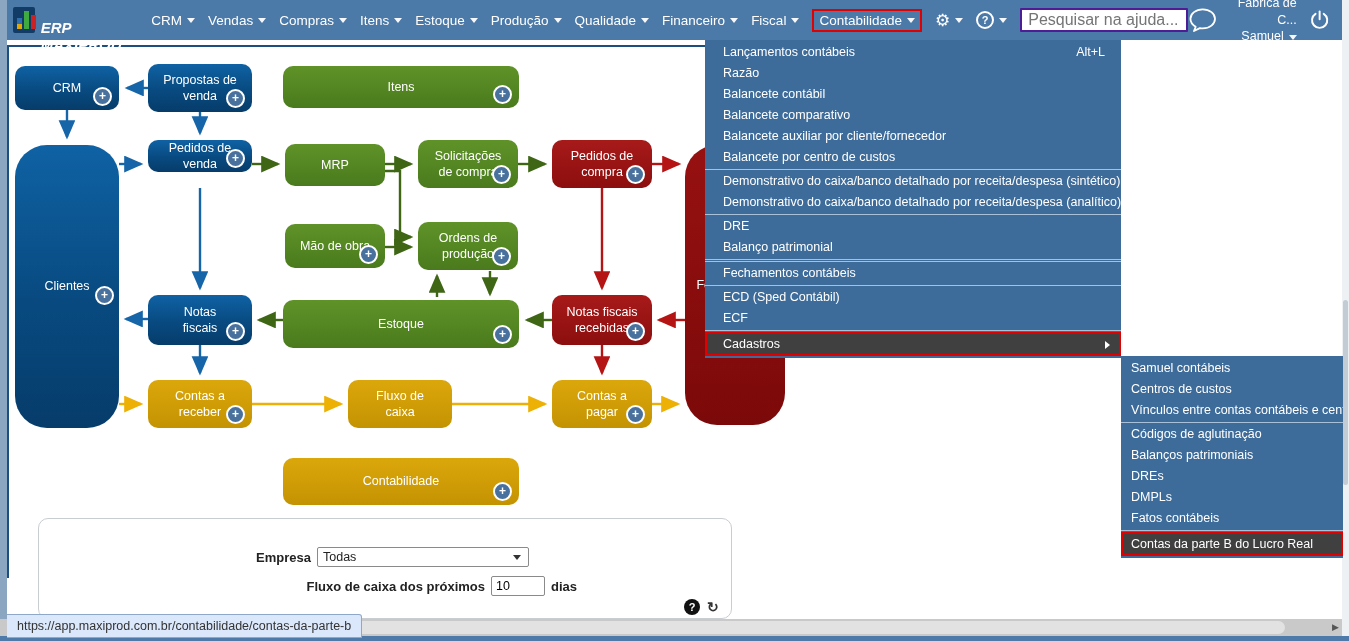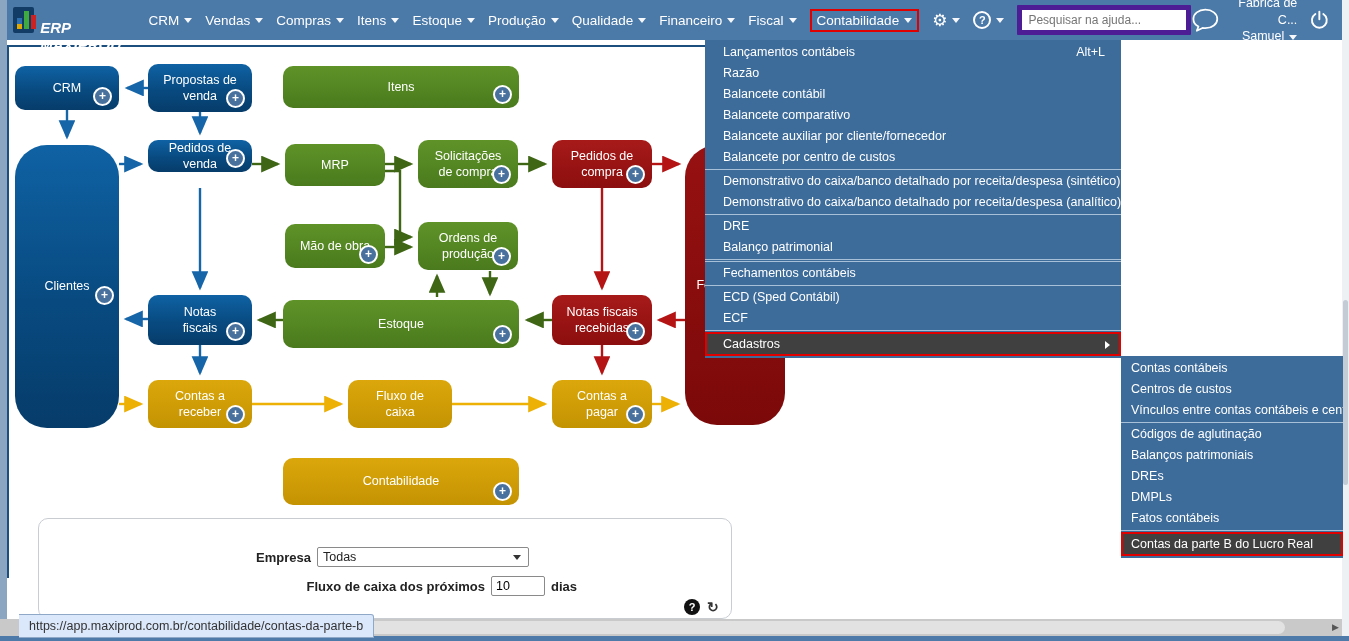--- a/index.html
+++ b/index.html
@@ -29,21 +29,21 @@
   .logo-tx .l1{font-size:9px;font-weight:bold;}
   .logo-tx .l2{font-size:15px;font-weight:bold;font-style:italic;margin-top:24px;}
   .nav-items{display:flex;align-items:center;gap:13px;}
   .nav-it{display:flex;align-items:center;white-space:nowrap;cursor:pointer;}
   .car{display:inline-block;width:0;height:0;border-left:4px solid transparent;border-right:4px solid transparent;
        border-top:5px solid #fff;margin-left:5px;opacity:.95;}
   .nav-it.sel{border:2px solid #e10000;padding:2px 5px;}
   .gear{font-size:17px;line-height:17px;}
   .hcirc{display:inline-block;width:14px;height:14px;border:2px solid #fff;border-radius:50%;
          font-size:11px;line-height:14px;text-align:center;font-weight:bold;}
-  .search{width:152px;height:20px;border:5px solid #4c1d95;border-radius:1px;font-size:12px;
+  .search{width:152px;height:20px;border:2px solid #4c1d95;border-radius:1px;font-size:16px;
           padding:0 6px;color:#555;font-family:"Liberation Sans",sans-serif;}
   .nav-right{margin-left:auto;display:flex;align-items:center;gap:12px;padding-right:12px;}
   .userbox{text-align:right;font-size:12.5px;line-height:1.35;}
   
   .menu{position:absolute;left:705px;top:40px;width:416px;background:#3e6c9a;z-index:20;
         padding:2px 0;box-sizing:border-box;color:#fff;font-size:12.5px;}
   .submenu{position:absolute;left:1121px;top:356px;width:222px;background:#3e6c9a;z-index:21;
         padding:2px 0;box-sizing:border-box;color:#fff;font-size:12.5px;}
   .mi{height:21px;line-height:21px;padding-left:18px;position:relative;white-space:nowrap;
       overflow:hidden;cursor:pointer;}
@@ -82,21 +82,21 @@
           border-top:5px solid #333;margin-right:7px;}
   .tinput{width:44px;height:18px;border:1px solid #8a8a8a;border-radius:2px;font-size:12.5px;
           padding:0 4px;margin:0 6px;font-family:"Liberation Sans",sans-serif;}
   .panel-icons{position:absolute;left:645px;top:80px;display:flex;align-items:center;gap:7px;}
   .helpdark{width:16px;height:16px;border-radius:50%;background:#111;color:#fff;font-weight:bold;
             font-size:11px;line-height:16px;text-align:center;cursor:pointer;}
   .refresh{font-size:14px;font-weight:bold;color:#333;cursor:pointer;}
   
   .tooltip{position:absolute;left:7px;top:614px;height:22px;background:#dbe7fa;border:1px solid #8fa8c8;
            border-left:none;border-top-right-radius:3px;font-size:12.5px;color:#333;z-index:30;
-           display:flex;align-items:center;padding:0 10px;white-space:nowrap;margin-left:12px;}
+           display:flex;align-items:center;padding:0 10px;white-space:nowrap;}
 </style>
 </head>
 <body>
 
 <div class="left-strip"></div>
 <div class="cborder-top"></div>
 <div class="cborder-left"></div>
 
 <div class="navbar">
   <div class="logo">
@@ -338,21 +338,21 @@
   <div class="mi"><span>ECD (Sped Contábil)</span></div>
   <div class="mi"><span>ECF</span></div>
   <div class="msep"></div>
   <div class="mi hi">
     <span>Cadastros</span>
     <i class="subarrow"></i>
   </div>
 </div>
 
 <div class="submenu">
-  <div class="mi"><span>Contas contábeis</span></div>
+  <div class="mi"><span>Samuel contábeis</span></div>
   <div class="mi"><span>Centros de custos</span></div>
   <div class="mi"><span>Vínculos entre contas contábeis e centro</span></div>
   <div class="msep"></div>
   <div class="mi"><span>Códigos de aglutinação</span></div>
   <div class="mi"><span>Balanços patrimoniais</span></div>
   <div class="mi"><span>DREs</span></div>
   <div class="mi"><span>DMPLs</span></div>
   <div class="mi"><span>Fatos contábeis</span></div>
   <div class="msep"></div>
   <div class="mi hi"><span>Contas da parte B do Lucro Real</span></div>

